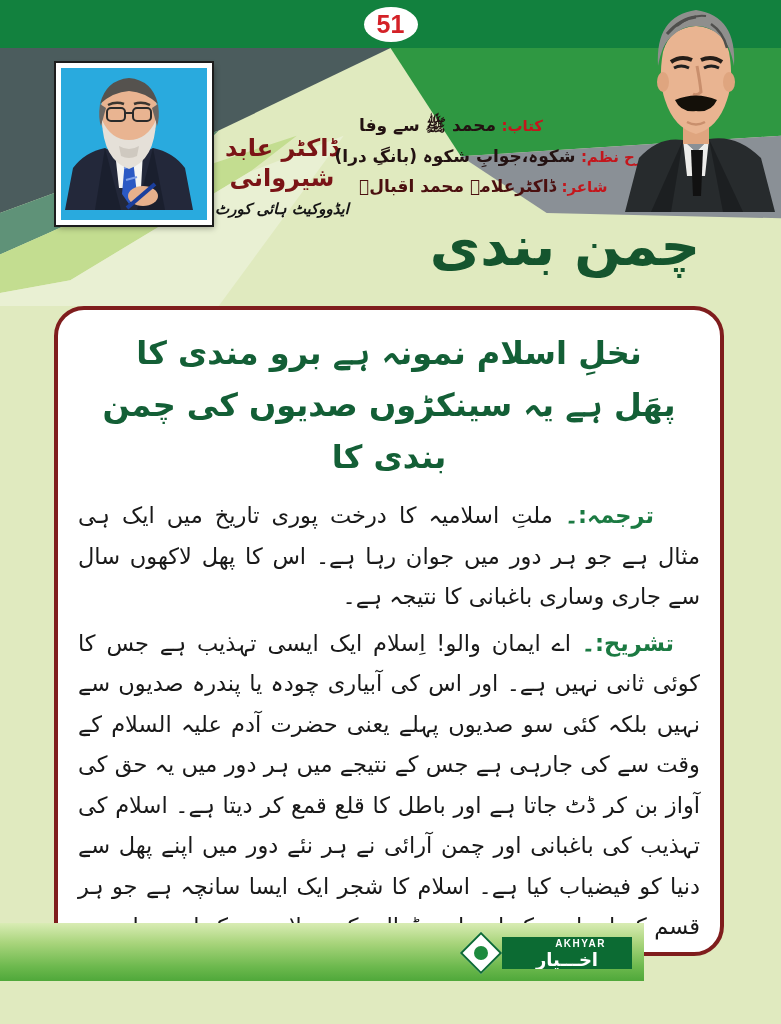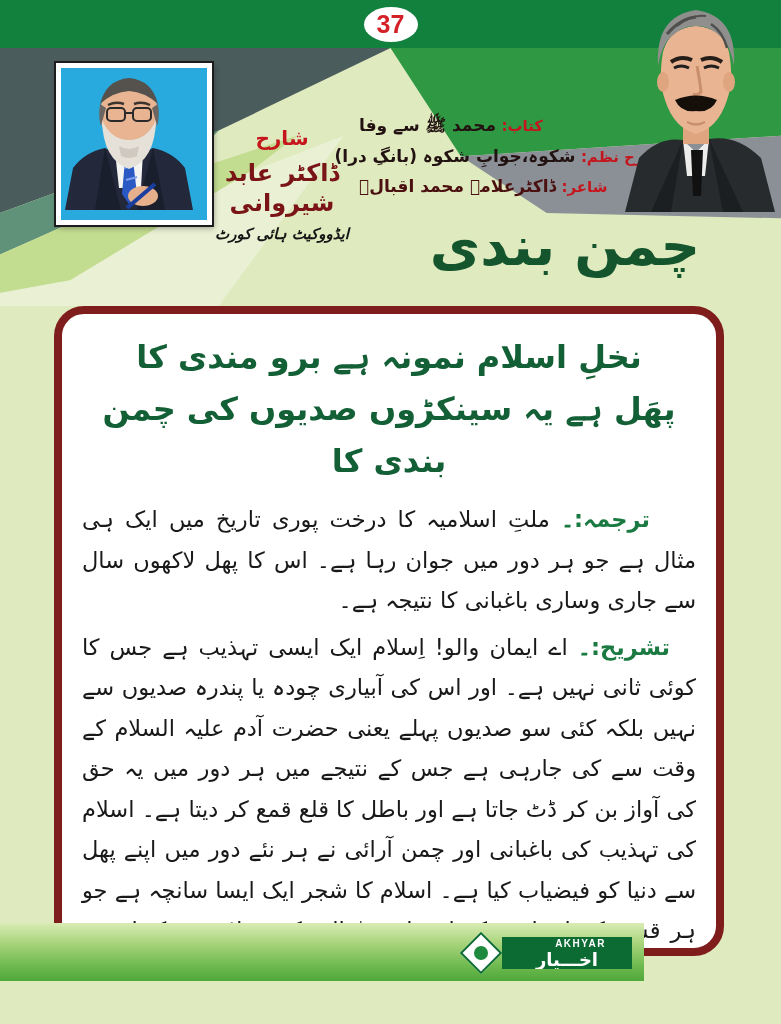--- a/index.html
+++ b/index.html
@@ -63,21 +63,21 @@
   .iqbal{position:absolute; right:0; top:0; width:170px; height:212px; z-index:5;}
   
   .poem-title{
     position:absolute; left:350px; top:214px; width:430px; z-index:3;
     direction:rtl; text-align:center;
     color:#15552e; font-size:55px; font-weight:bold;
   }
   
   .main-box{
     position:absolute; left:54px; top:306px; width:670px; height:650px;
-    background:#ffffff; border:8px solid #7f1d1d; border-radius:30px;
+    background:#ffffff; border:4px solid #7f1d1d; border-radius:30px;
     box-sizing:border-box; padding:14px 20px 10px 20px; z-index:2; overflow:hidden;
   }
   .verse{
     direction:rtl; text-align:center; color:#135f36; font-weight:bold;
     font-size:32px; line-height:1.62; margin-top:4px; margin-bottom:12px;
   }
   .para{
     direction:rtl; text-align:justify; color:#191919;
     font-size:22.5px; line-height:1.8; margin:0 0 6px 0;
   }
@@ -120,21 +120,21 @@
   <div class="deco">
     <div class="shape-slate"></div>
     <div class="shape-seagreen"></div>
     <div class="shape-lightgreen"></div>
     <div class="shape-pale"></div>
     <div class="shape-green"></div>
     <div class="shape-gray"></div>
   </div>
 
   <div class="header">
-    <span class="issue-badge">37</span>
+    <span class="issue-badge">51</span>
   </div>
 
   <div class="photo-frame">
     <svg width="136" height="142" viewBox="0 0 136 142">
       <rect x="0" y="0" width="136" height="142" fill="#29aade"></rect>
 
       <path d="M4,142 L12,100 Q24,84 44,80 L68,92 L92,80 Q112,84 124,100 L132,142 Z" fill="#23283a"></path>
       <path d="M44,80 L60,142 L34,142 Z" fill="#1a1f2e"></path>
       <path d="M92,80 L76,142 L104,142 Z" fill="#1a1f2e"></path>
 
@@ -160,21 +160,20 @@
 
       <path d="M47,37 Q55,33 63,36" stroke="#3a352f" stroke-width="2.5" fill="none"></path>
       <path d="M73,36 Q81,33 89,37" stroke="#3a352f" stroke-width="2.5" fill="none"></path>
 
       <ellipse cx="82" cy="128" rx="15" ry="10" fill="#e6b08c"></ellipse>
       <line x1="66" y1="140" x2="94" y2="116" stroke="#1b3f9e" stroke-width="4"></line>
     </svg>
   </div>
 
   <div class="sharih-block">
-    <div class="sharih-role">شارح</div>
     <div class="sharih-name">ڈاکٹر عابد شیروانی</div>
     <div class="sharih-designation">ایڈووکیٹ ہائی کورٹ</div>
   </div>
 
   <div class="work-info">
     <div class="line">
       <span class="work-label">کتاب:</span>
       <span class="work-value">محمد ﷺ سے وفا</span>
     </div>
     <div class="line">

